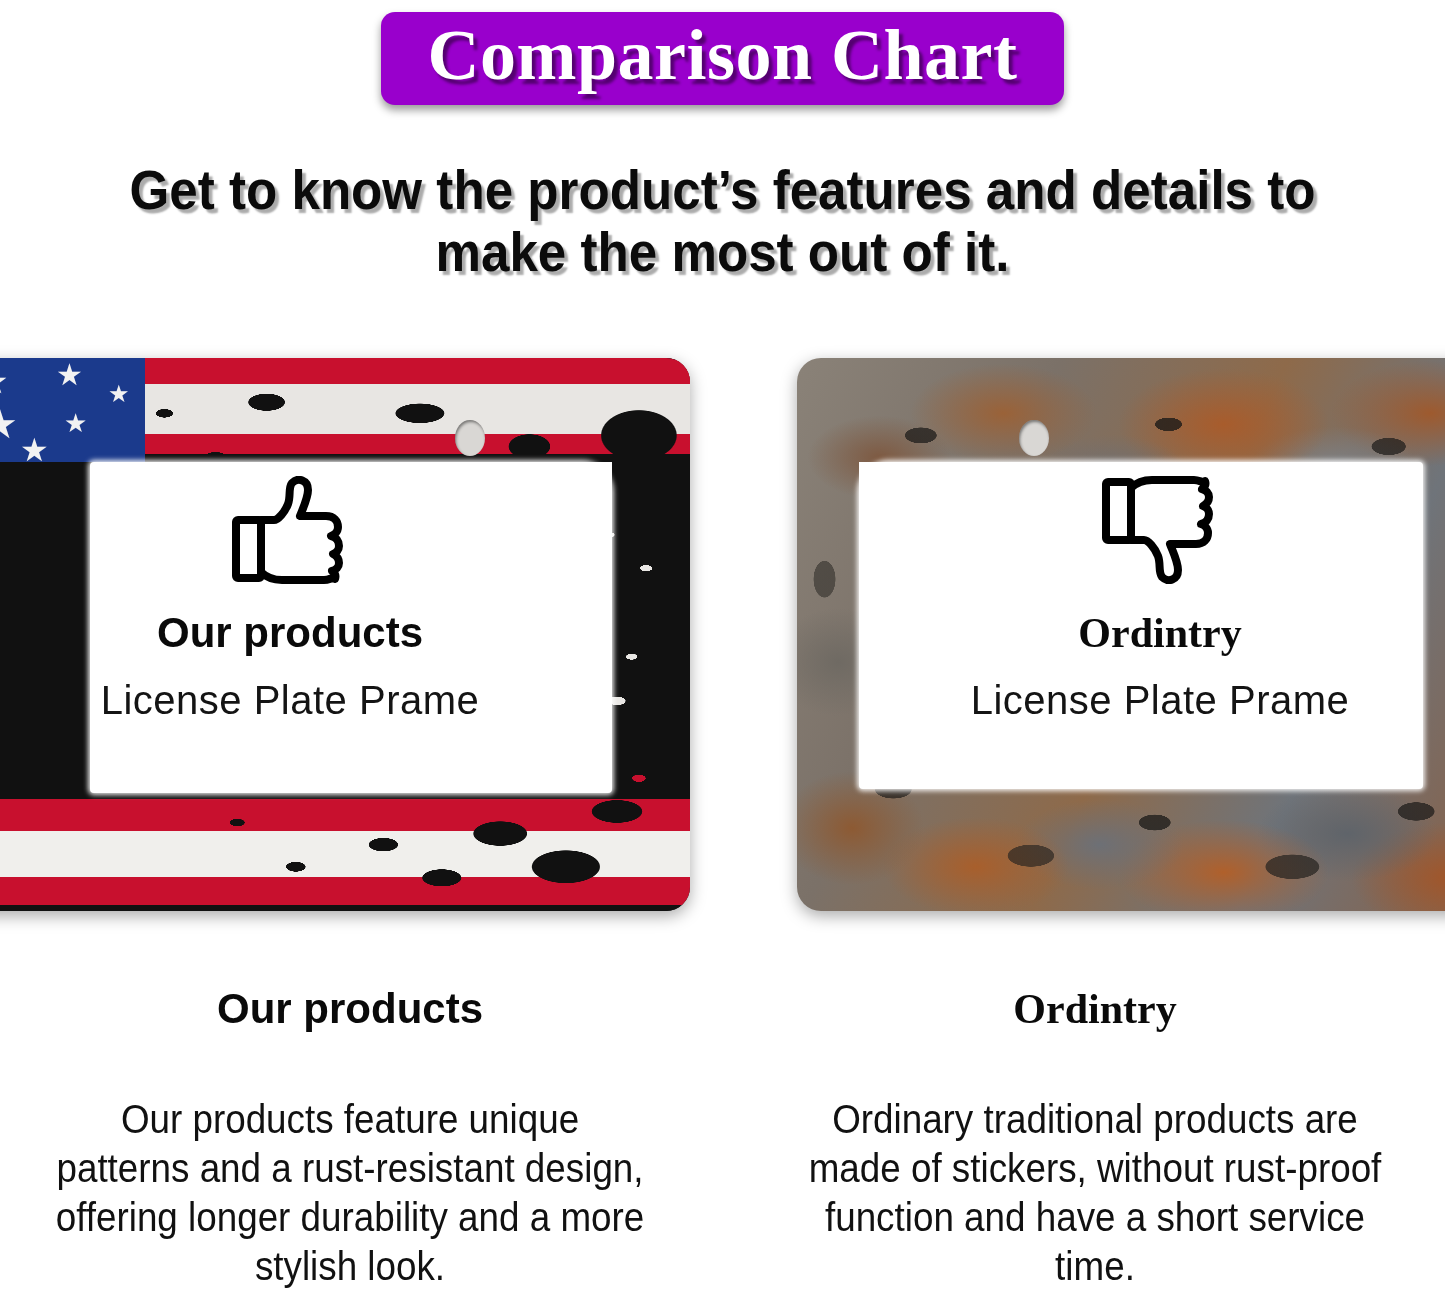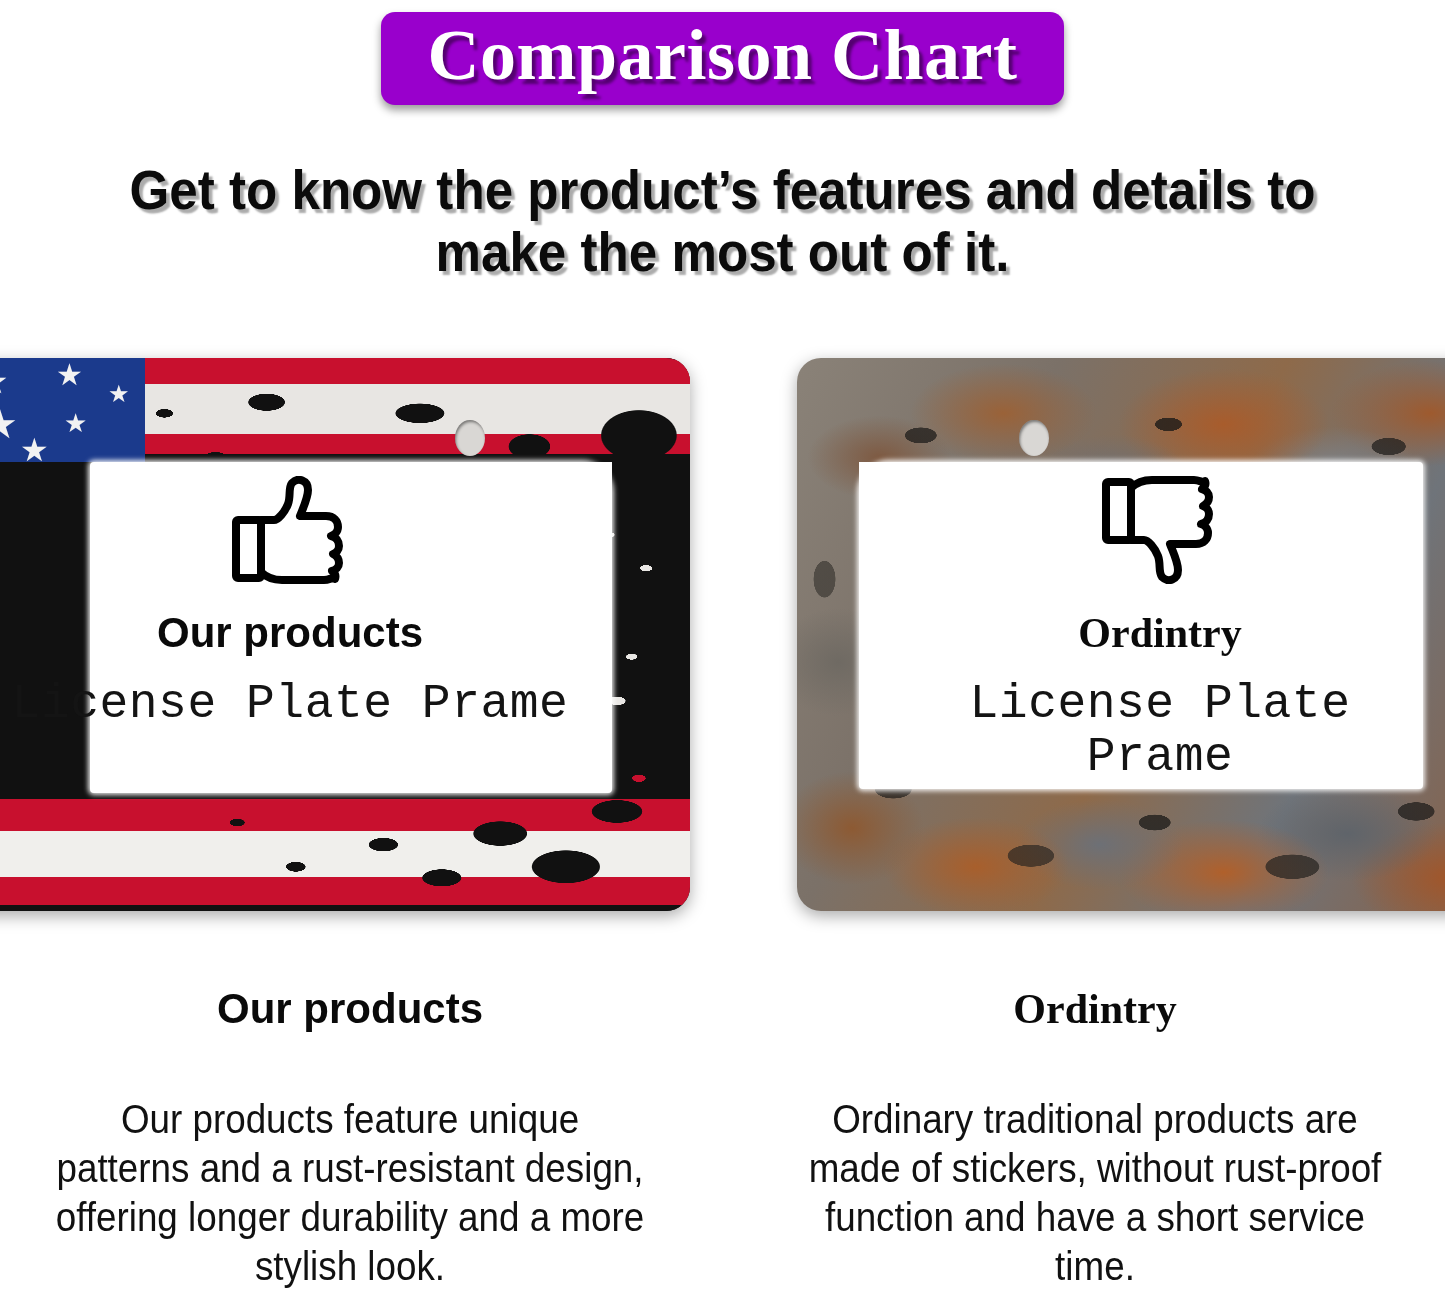--- a/index.html
+++ b/index.html
@@ -250,23 +250,23 @@
   }
   .panel-name.ours {
     font-family: "Liberation Sans", sans-serif;
     font-weight: bold;
   }
   .panel-name.ordinary {
     font-family: "Liberation Serif", "DejaVu Serif", serif;
     font-weight: bold;
   }
   .panel-sub {
-    font-family: Liberation Mono, monospace;
+    font-family: Liberation Sans, sans-serif;
     font-weight: 300;
-    font-size: 48px;
+    font-size: 40px;
     line-height: 1.1;
     color: #141414;
     letter-spacing: 0.5px;
   }
 
   
   .desc-row {
     position: absolute;
     top: 985px;
     left: 0;

